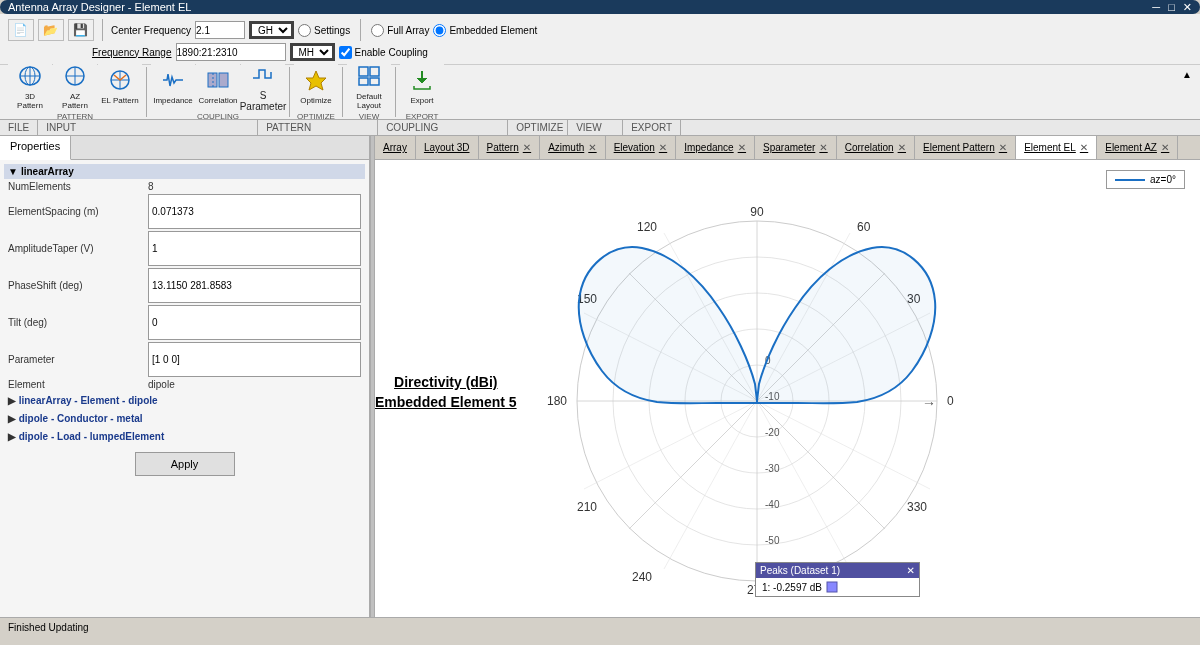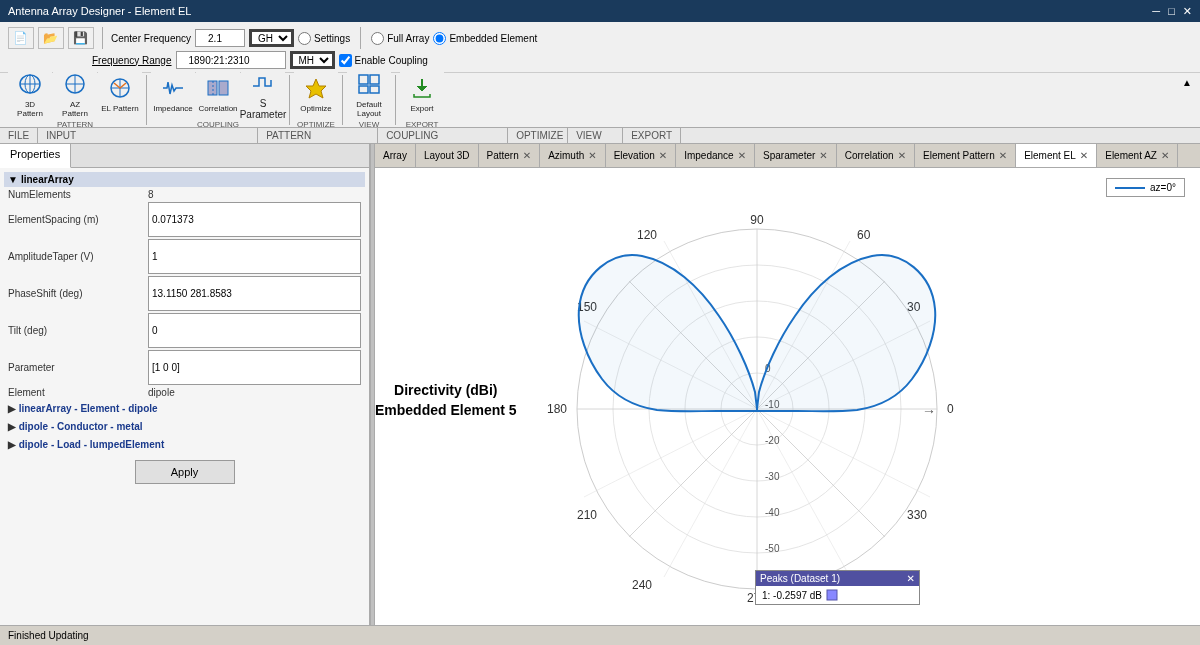--- a/index.html
+++ b/index.html
@@ -2,32 +2,33 @@
 <html><head>
   <meta charset="utf-8">
   <style>
     * { box-sizing: border-box; margin: 0; padding: 0; }
     body { font-family: Arial, sans-serif; font-size: 11px; background: #d4d0c8; overflow: hidden; width: 1200px; height: 645px; }
 
     
     #titlebar {
       background: #1a3a5c;
       color: white;
-      height: 22px;
+      height: 14px;
       display: flex;
       align-items: center;
       justify-content: space-between;
       padding: 0 8px;
       font-size: 11px;
+      border-radius: 10px;
     }
 
     .toolbar-input {
       border: 1px solid #999;
       background: white;
-      padding: 1px 12px;
+      padding: 1px 0;
       font-size: 10px;
       height: 18px;
     }
 
     .toolbar-dropdown {
       border: 3px solid #404040;
       background: white;
       font-size: 10px;
       height: 18px;
       padding: 0 2px;
@@ -636,21 +637,21 @@
         <span>dipole - Load - lumpedElement</span>
       </div>
 
       <button class="apply-btn">Apply</button>
 
     </div>
   </div>
 
   <div class="splitter"></div>
 
-  <div id="right-panel" style="flex:1;background:#f0f0f0;display:flex;flex-direction:column;overflow:hidden;">
+  <div id="right-panel" style="flex:1;background:#f0f0f0;display:flex;flex-direction:column;overflow:hidden;text-decoration:underline;">
 
     <div class="tab-bar" style="overflow-x:auto;white-space:nowrap;">
       <div class="tab">
           <span>Array</span>
         </div>
       <div class="tab">
           <span>Layout 3D</span>
         </div>
       <div class="tab">
           <span>Pattern</span> 

